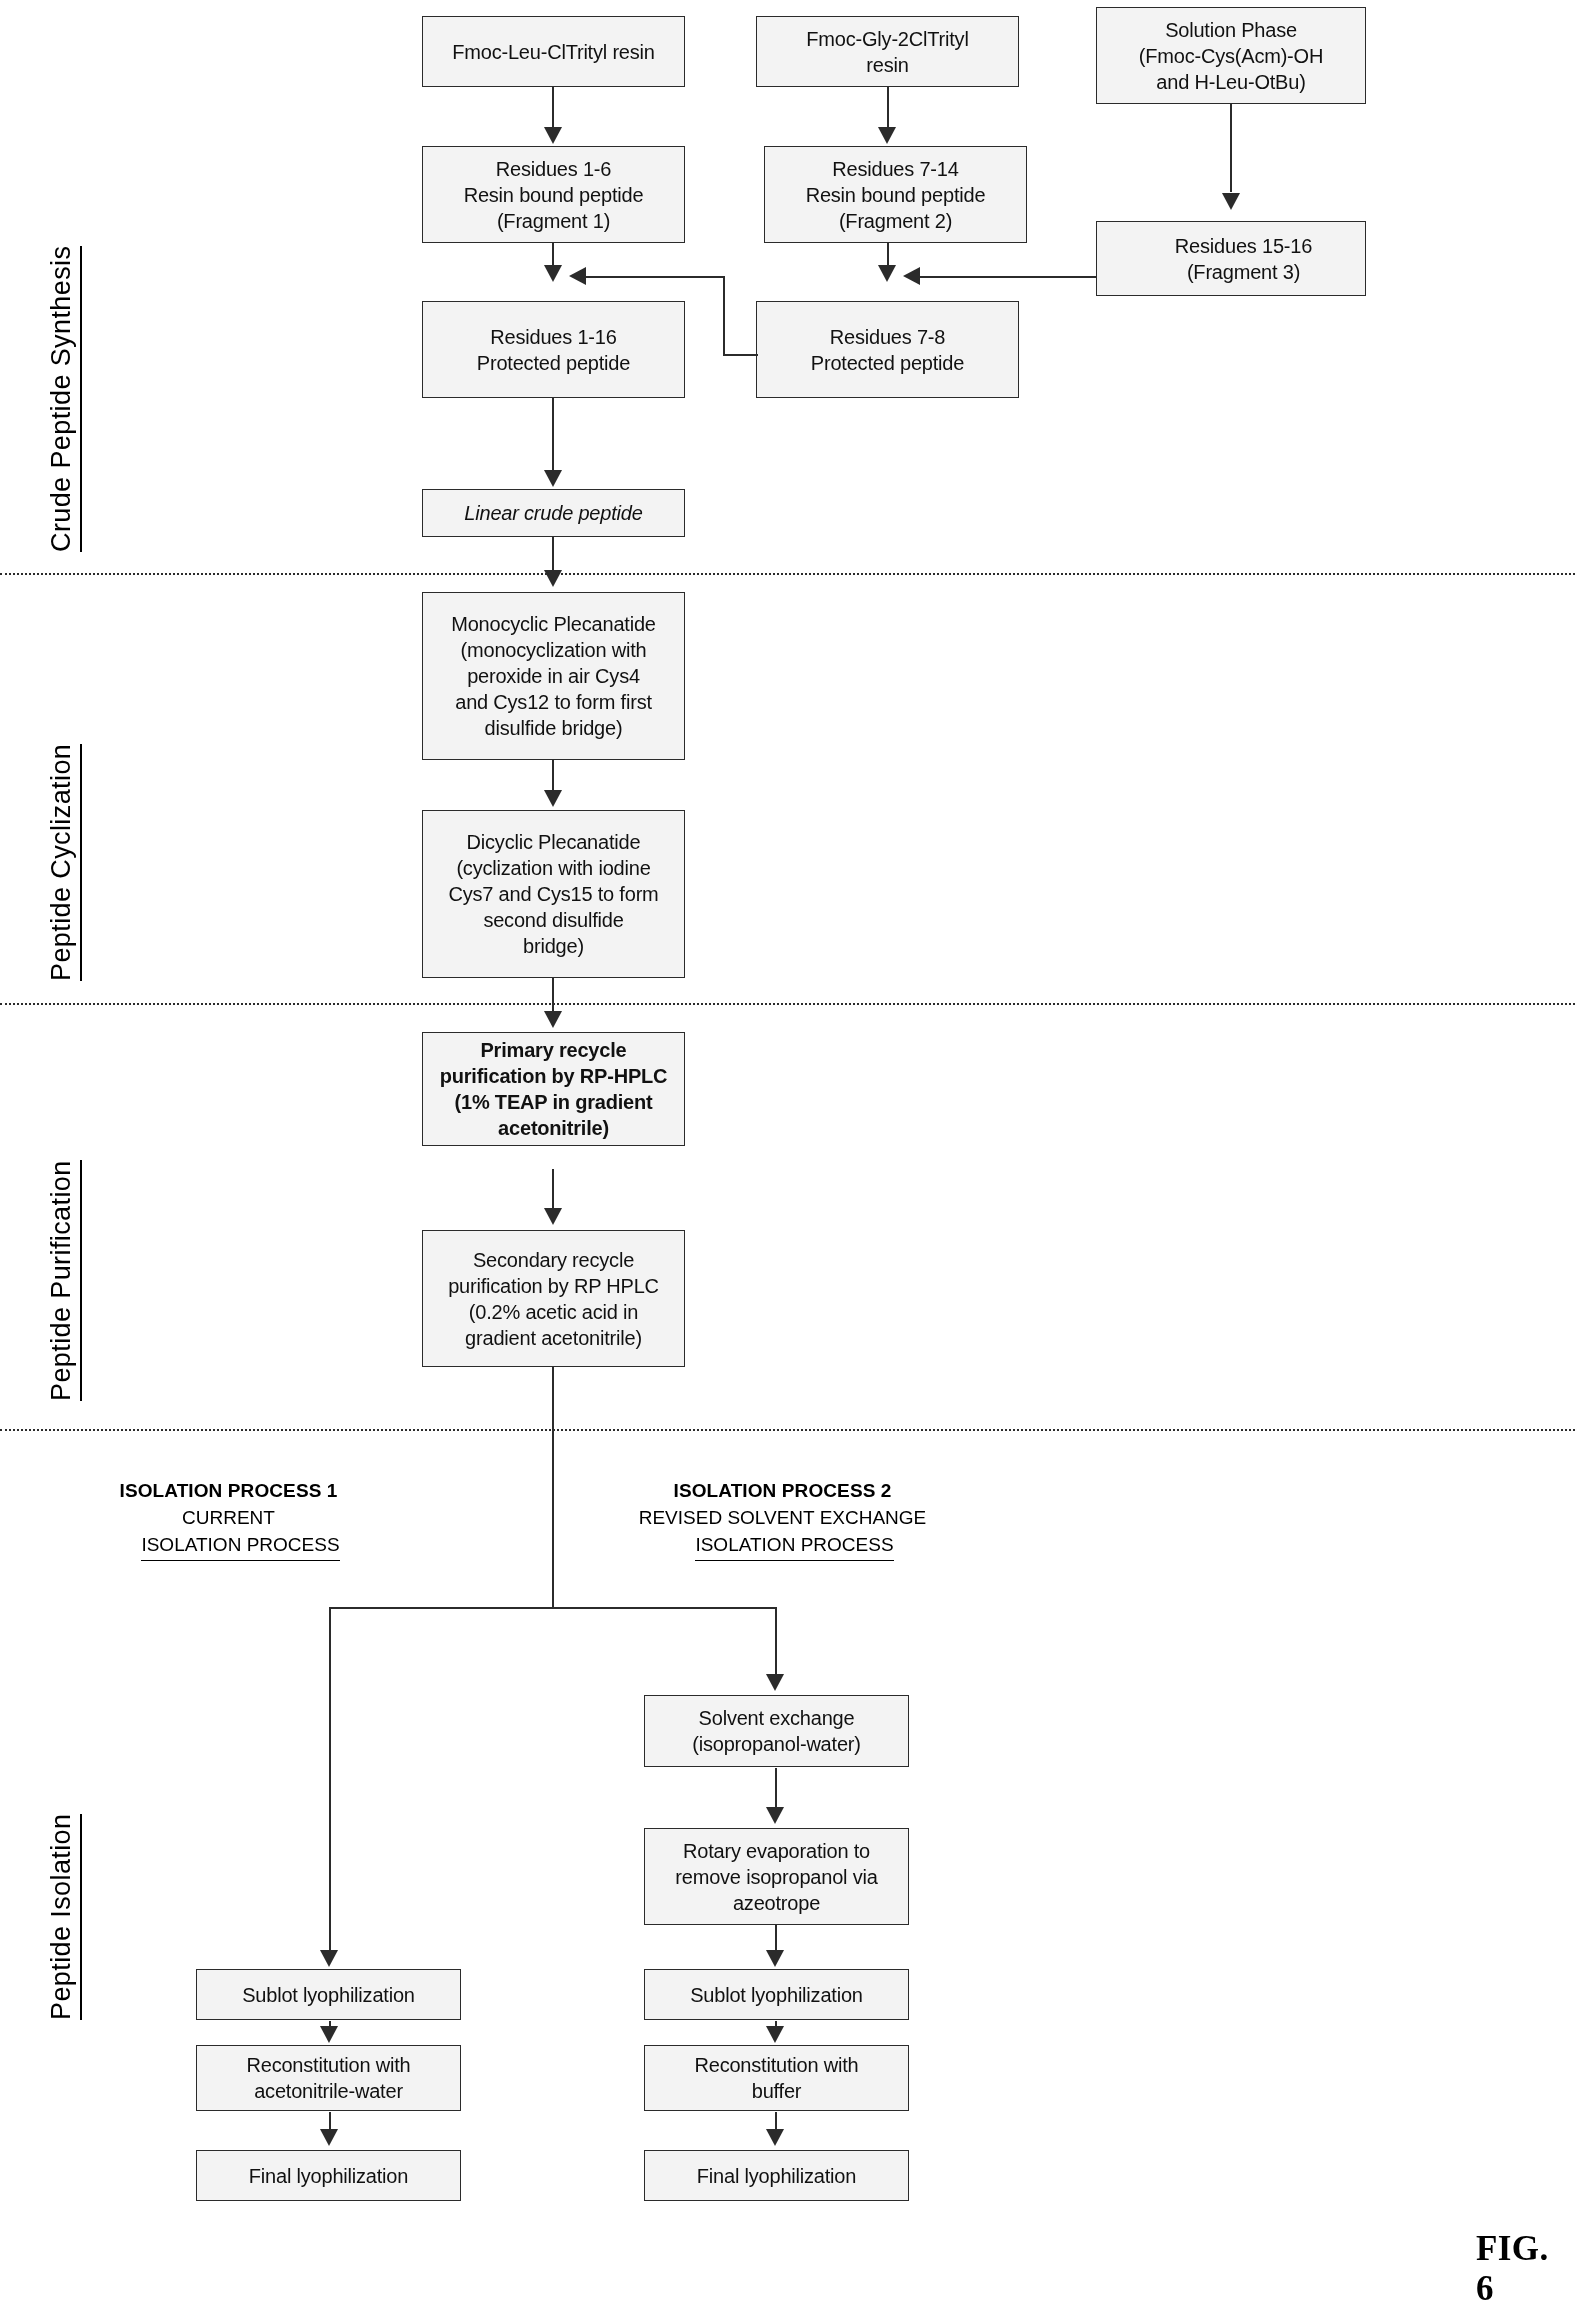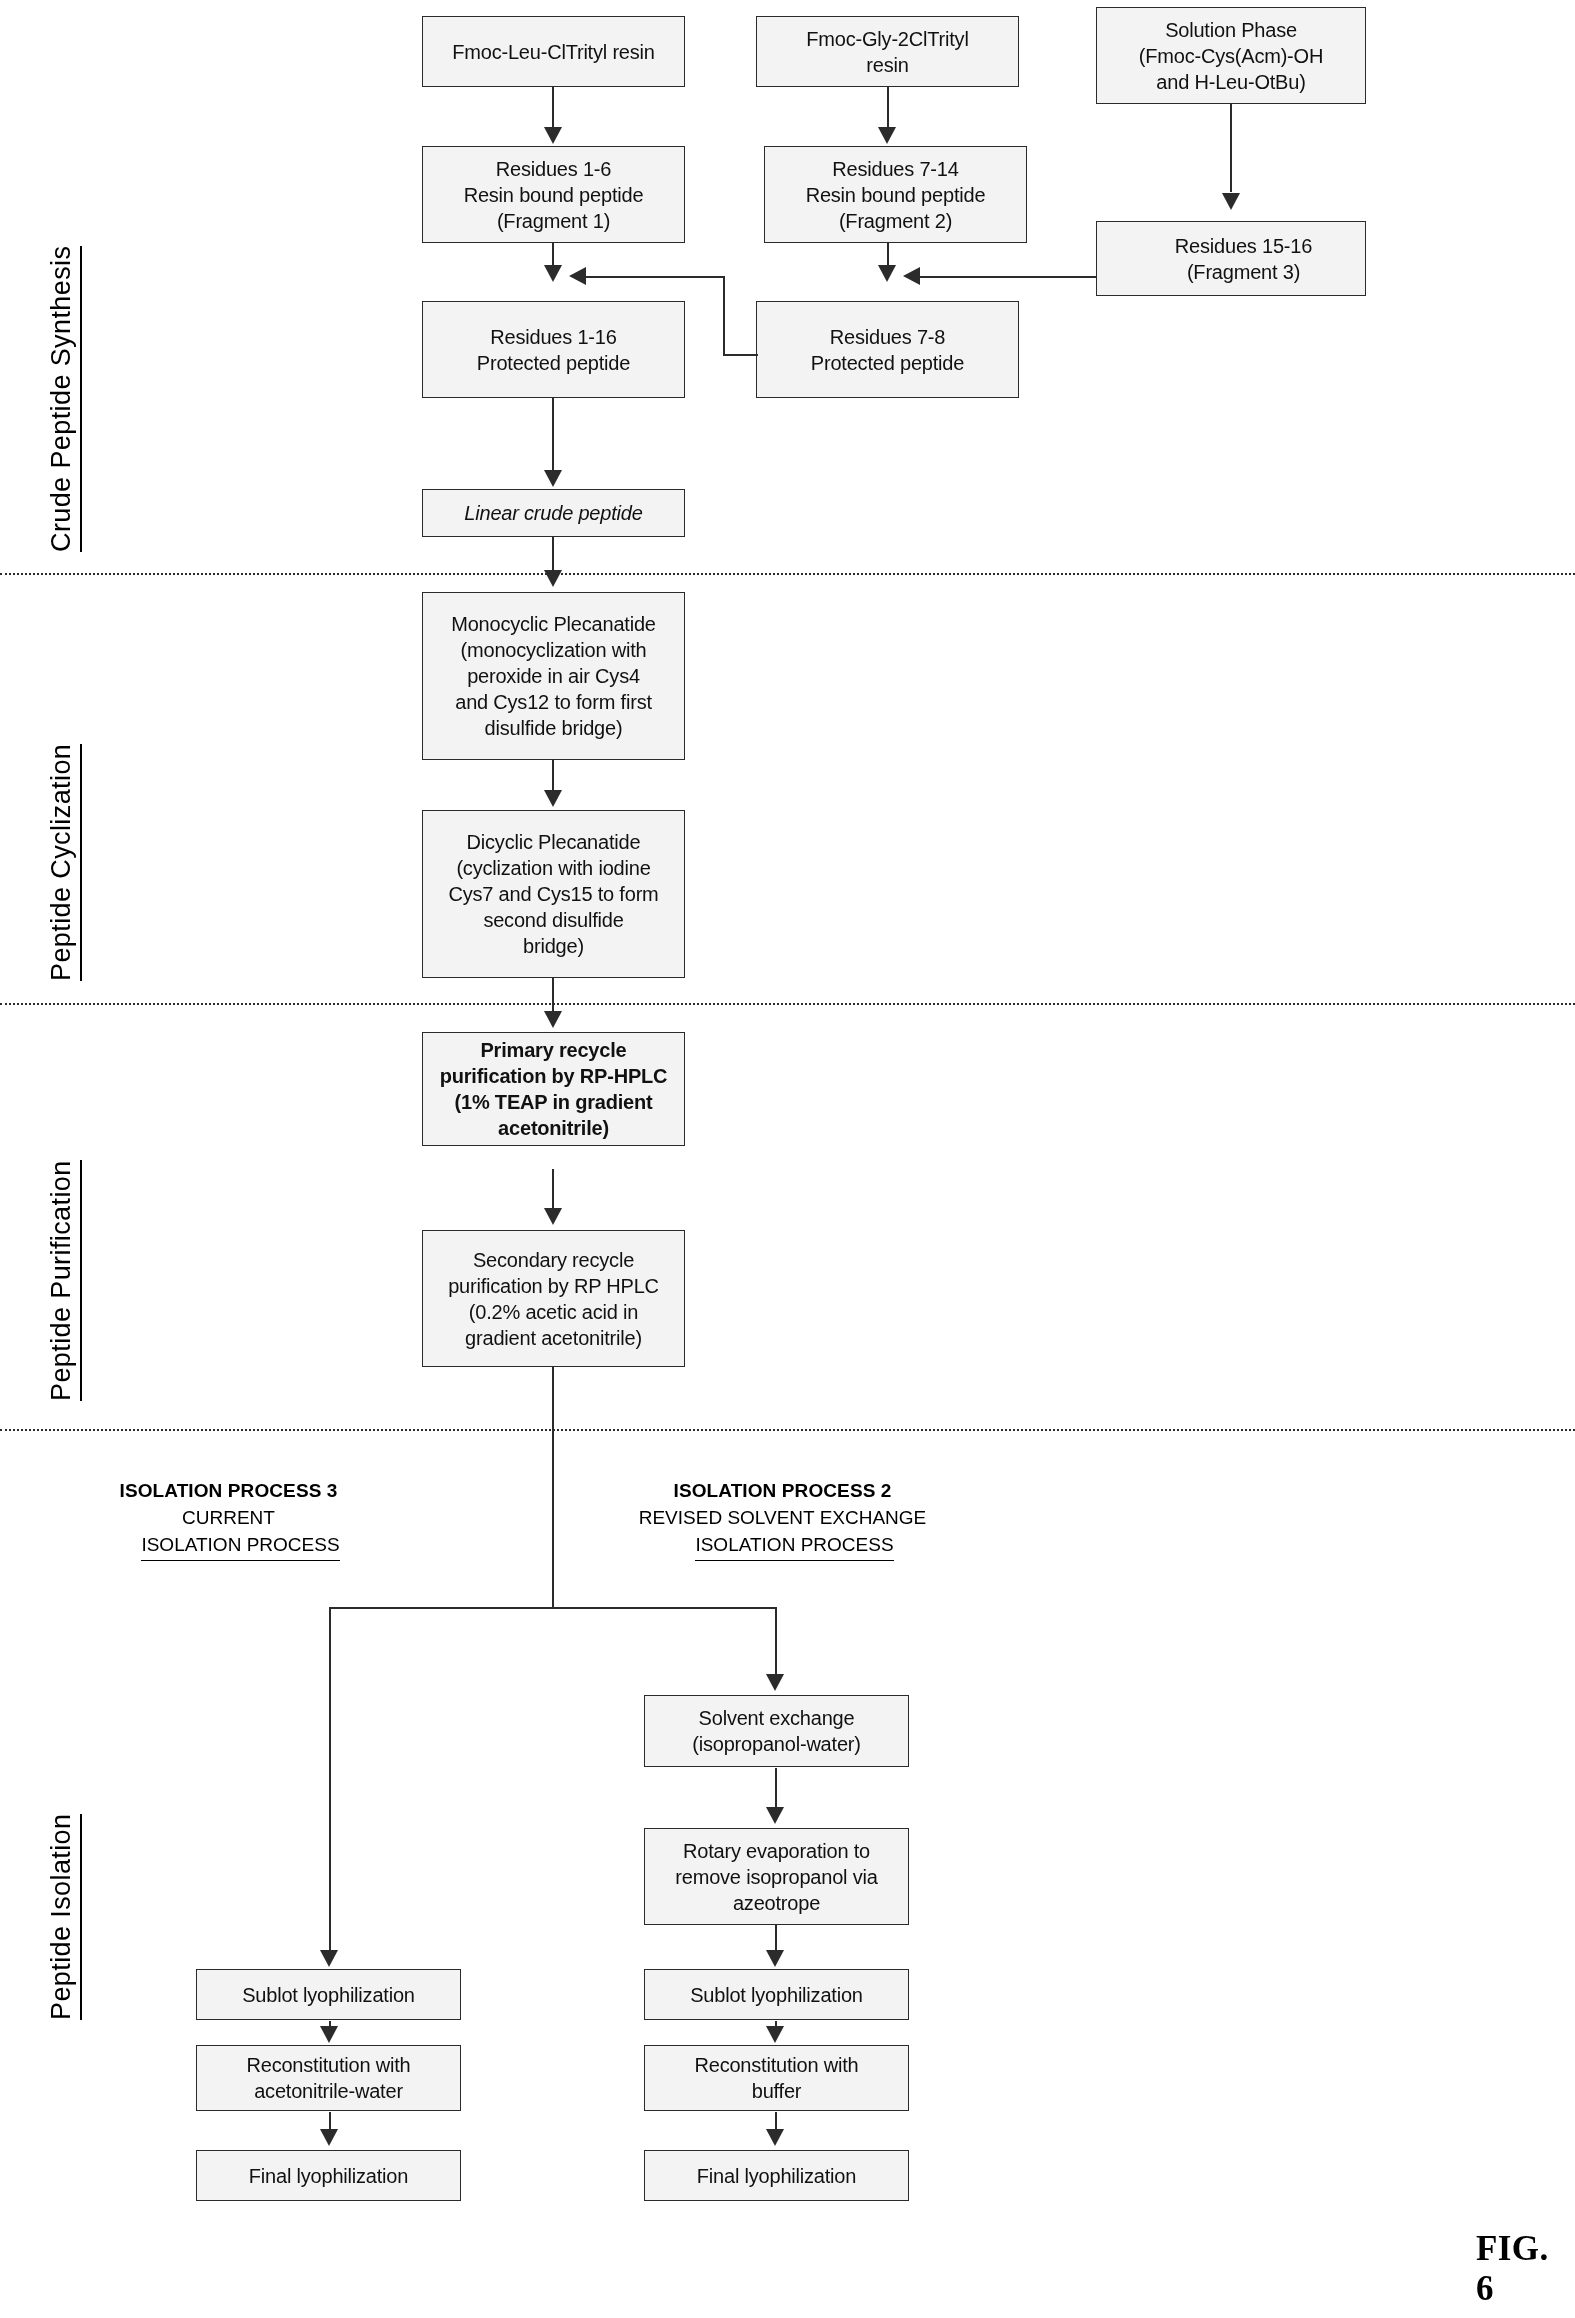--- a/index.html
+++ b/index.html
@@ -234,21 +234,21 @@
 
   <div class="hline" style="left:329px; top:1607px; width:447px;"></div>
 
   <div class="vline" style="left:329px; top:1607px; height:347px;"></div>
   <div class="arrow-down" style="left:320px; top:1950px;"></div>
 
   <div class="vline" style="left:775px; top:1607px; height:71px;"></div>
   <div class="arrow-down" style="left:766px; top:1674px;"></div>
 
   <div class="proc-head" style="left:78px; top:1478px;">
-    <span class="l1">ISOLATION PROCESS 3</span>
+    <span class="l1">ISOLATION PROCESS 1</span>
     <span class="l2">CURRENT</span>
     <span class="l3">ISOLATION PROCESS</span>
   </div>
 
   <div class="proc-head" style="left:619px; top:1478px; width:327px;">
     <span class="l1">ISOLATION PROCESS 2</span>
     <span class="l2">REVISED SOLVENT EXCHANGE</span>
     <span class="l3">ISOLATION PROCESS</span>
   </div>
 

